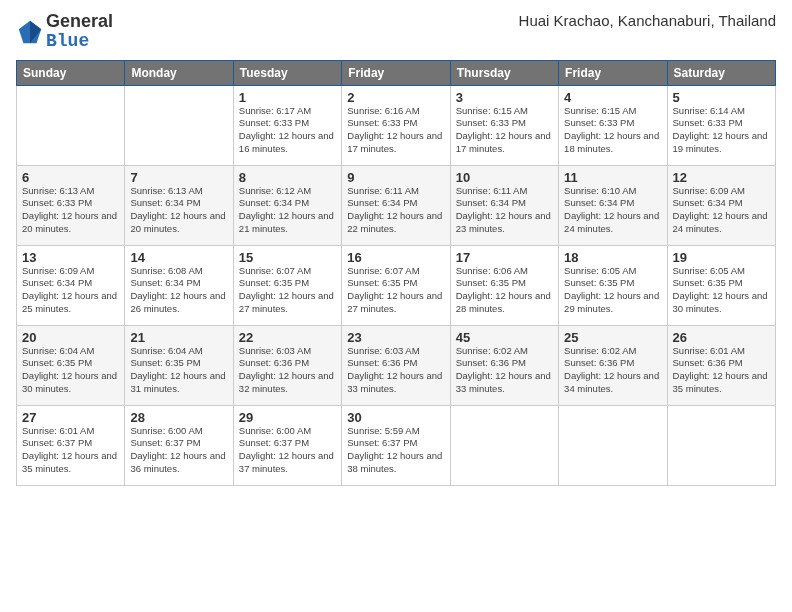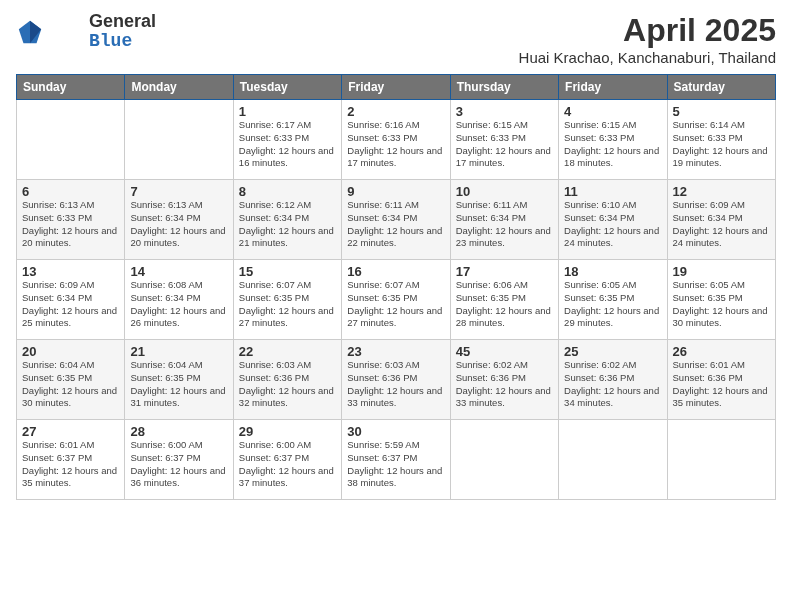--- a/index.html
+++ b/index.html
@@ -17,21 +17,20 @@
     }
     .header {
       display: flex;
       justify-content: space-between;
       align-items: flex-start;
       margin-bottom: 8px;
     }
     .logo {
       display: flex;
       align-items: center;
-      gap: 43px;
     }
     .logo-text {
       display: flex;
       flex-direction: column;
       line-height: 1.1;
     }
     .logo-general {
       font-size: 18px;
       font-weight: bold;
       color: #333;
@@ -111,21 +110,20 @@
       <svg class="logo-icon" viewBox="0 0 30 30">
         <polygon points="15,3 27,12 22,27 8,27 3,12" fill="#2a6db5"></polygon>
         <polygon points="15,3 27,12 15,27" fill="#1a4a8a"></polygon>
       </svg>
       <div class="logo-text">
         <span class="logo-general">General</span>
         <span class="logo-blue">Blue</span>
       </div>
     </div>
     <div class="title-area">
-      <div class="month-title">April 2025</div>
       <div class="location-title">Huai Krachao, Kanchanaburi, Thailand</div>
     </div>
   </div>
 
   <table class="calendar">
     <thead>
       <tr id="weekday-header">
       <th>Sunday</th>
           <th>Monday</th>
           <th>Tuesday</th>

